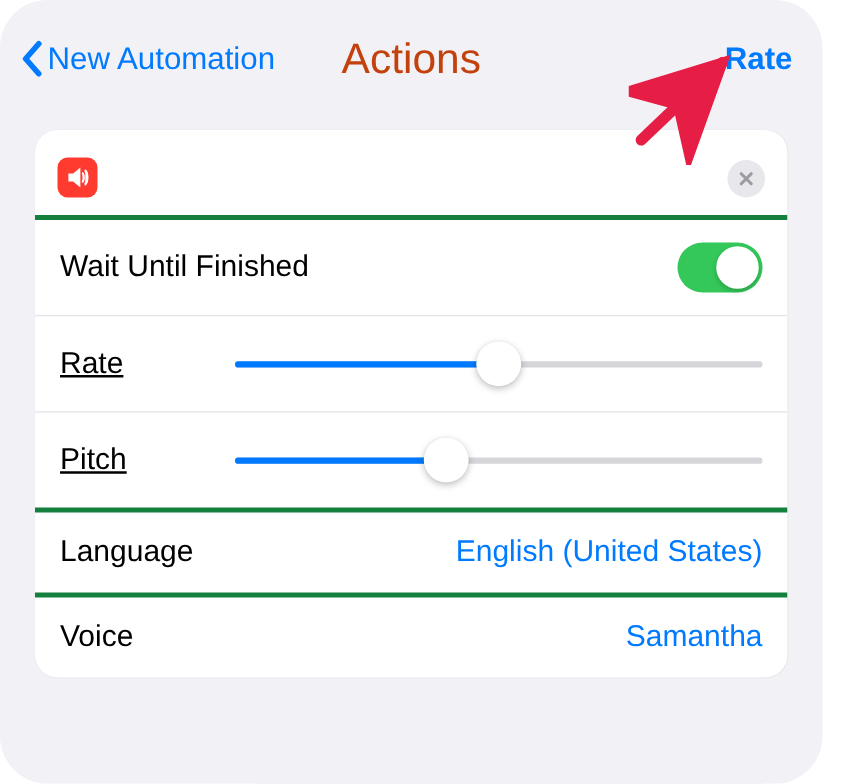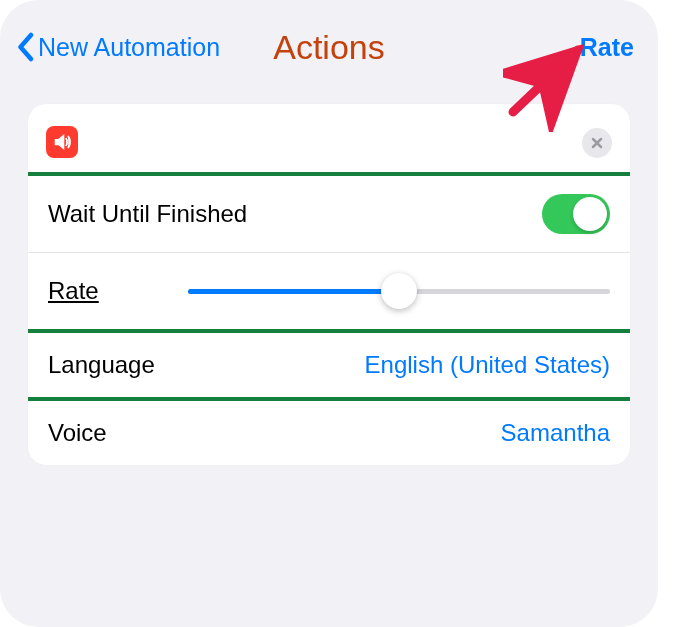--- a/index.html
+++ b/index.html
@@ -234,20 +234,29 @@
       <div class="slider-row">
         <span class="row-label">Rate</span>
         <div class="slider">
           <div class="track">
               <div class="fill" id="rate-fill" style="width: 50%;"></div>
             </div>
           <div class="thumb" id="rate-thumb" style="left: 50%;"></div>
         </div>
       </div>
 
+      <div class="slider-row">
+        <span class="row-label">Pitch</span>
+        <div class="slider">
+          <div class="track">
+              <div class="fill" id="pitch-fill" style="width: 40%;"></div>
+            </div>
+          <div class="thumb" id="pitch-thumb" style="left: 40%;"></div>
+        </div>
+      </div>
 
       <div class="row">
         <span class="row-label">Language</span>
         <span class="link-value">English (United States)</span>
       </div>
 
       <div class="row">
         <span class="row-label">Voice</span>
         <span class="link-value">Samantha</span>
       </div>

